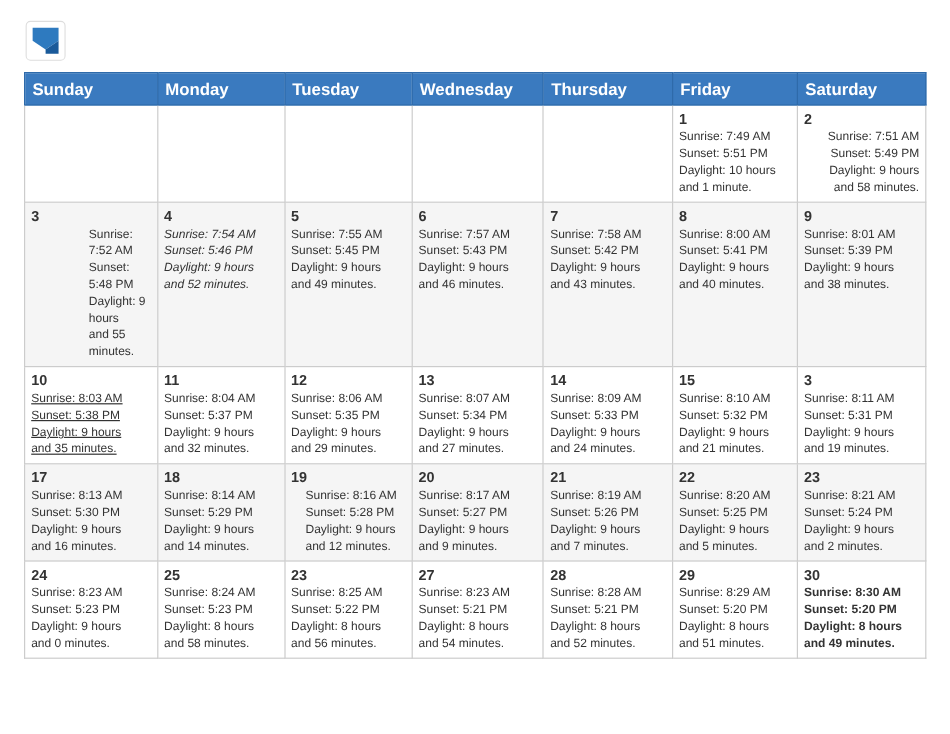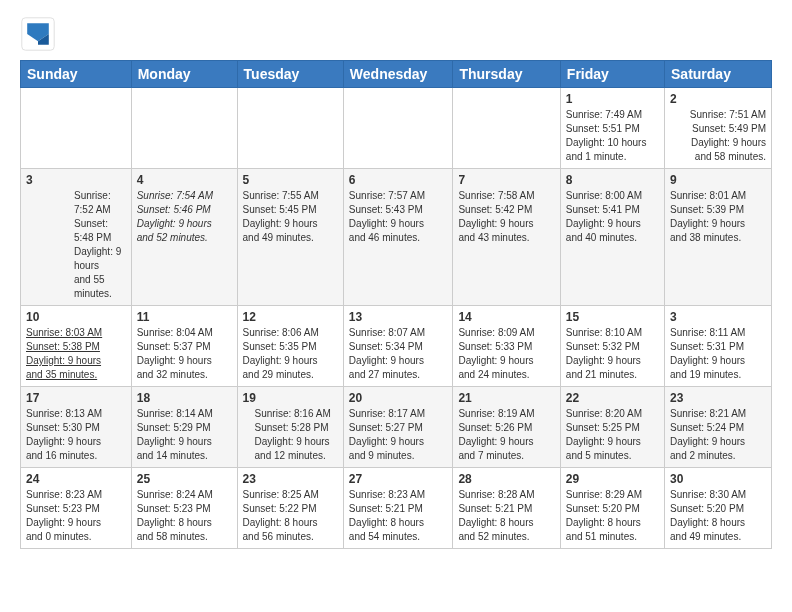--- a/index.html
+++ b/index.html
@@ -345,21 +345,21 @@
           </td>
           <td>
             <span class="day-number">29</span>
             <div class="day-info" style="white-space: pre-line;">Sunrise: 8:29 AM
 Sunset: 5:20 PM
 Daylight: 8 hours
 and 51 minutes.</div>
           </td>
           <td>
             <span class="day-number">30</span>
-            <div class="day-info" style="white-space: pre-line;">Sunrise: 8:30 AM
+            <div class="day-info" style="white-space: pre-line; font-weight: bold;">Sunrise: 8:30 AM
 Sunset: 5:20 PM
 Daylight: 8 hours
 and 49 minutes.</div>
           </td>
         </tr>
       </tbody>
   </table>
 </div>
 
 </body></html>

